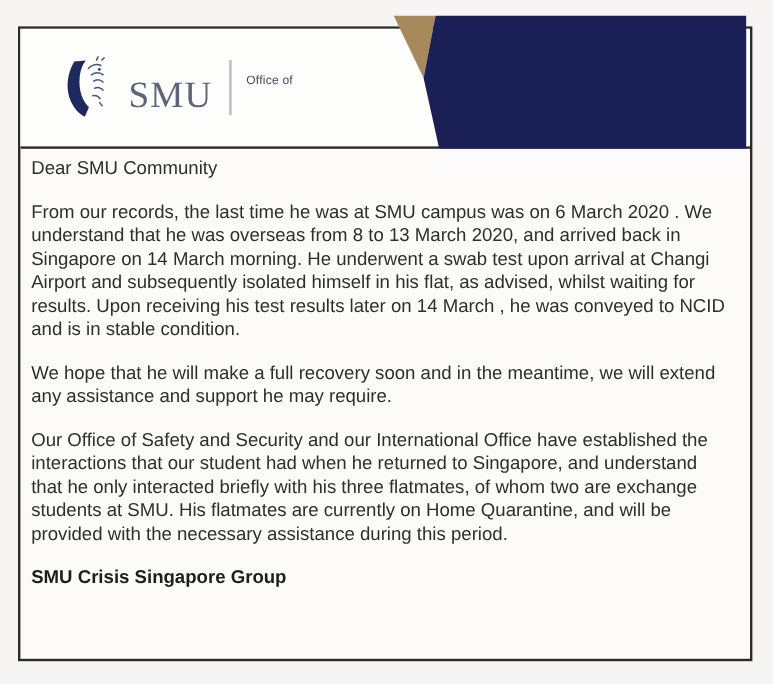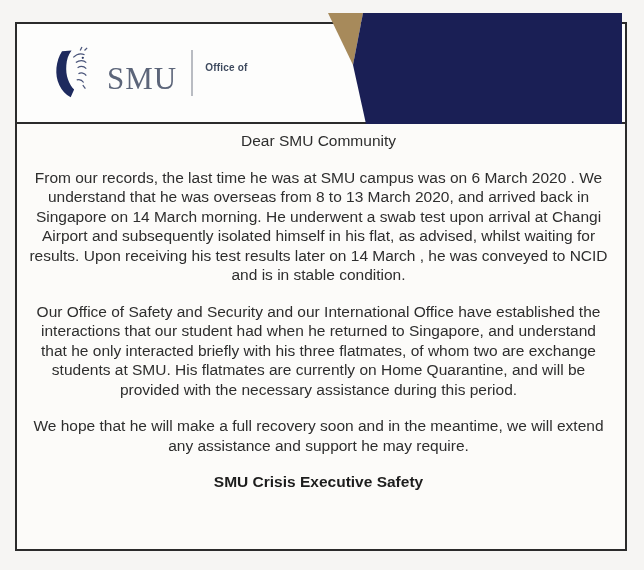--- a/index.html
+++ b/index.html
@@ -6,21 +6,20 @@
   body {
     font-family: "Liberation Sans", sans-serif;
     background: #e9e8e6;
   }
   .page {
     position: relative;
     width: 644px;
     height: 570px;
     background: #f6f5f3;
     overflow: hidden;
-    text-align: center;
   }
   .doc-box {
     position: absolute;
     left: 15px;
     top: 22px;
     width: 612px;
     height: 529px;
     border: 2px solid #2b2b2b;
     background: #fcfbf9;
   }
@@ -55,21 +54,21 @@
     height: 46px;
     background: #b9bcc2;
     margin: 0 12px 0 14px;
   }
   .dept {
     color: #3e4a5e;
     padding-top: 2px;
   }
   .dept .line1 {
     font-size: 10px;
-    font-weight: bold;
+    font-weight: normal;
     letter-spacing: 0.2px;
     margin-bottom: 14px;
   }
   .dept .line2 {
     font-size: 15px;
     font-weight: bold;
     letter-spacing: 0.2px;
   }
   .banner {
     position: absolute;
@@ -124,23 +123,23 @@
         <div class="dept">
           <div class="line1">Office of</div>
         </div>
 
       </div>
     </div>
 
     <div class="letter-body">
       <p class="greeting">Dear SMU Community</p>
       <p>From our records, the last time he was at SMU campus was on 6 March 2020 . We understand that he was overseas from 8 to 13 March 2020, and arrived back in Singapore on 14 March morning. He underwent a swab test upon arrival at Changi Airport and subsequently isolated himself in his flat, as advised, whilst waiting for results. Upon receiving his test results later on 14 March , he was conveyed to NCID and is in stable condition.</p>
+      <p>We hope that he will make a full recovery soon and in the meantime, we will extend any assistance and support he may require.</p>
       <p>Our Office of Safety and Security and our International Office have established the interactions that our student had when he returned to Singapore, and understand that he only interacted briefly with his three flatmates, of whom two are exchange students at SMU. His flatmates are currently on Home Quarantine, and will be provided with the necessary assistance during this period.</p>
-      <p>We hope that he will make a full recovery soon and in the meantime, we will extend any assistance and support he may require.</p>
-      <p class="signature">SMU Crisis Executive Safety</p>
+      <p class="signature">SMU Crisis Singapore Group</p>
     </div>
 
   </div>
 
   <svg class="banner" viewBox="0 0 297 111">
     <polygon points="3,0 38,0 28,52" fill="#a78a5b"></polygon>
     <polygon points="38,0 297,0 297,111 41,111 28,52" fill="#1a1f55"></polygon>
   </svg>
 
 </div>

